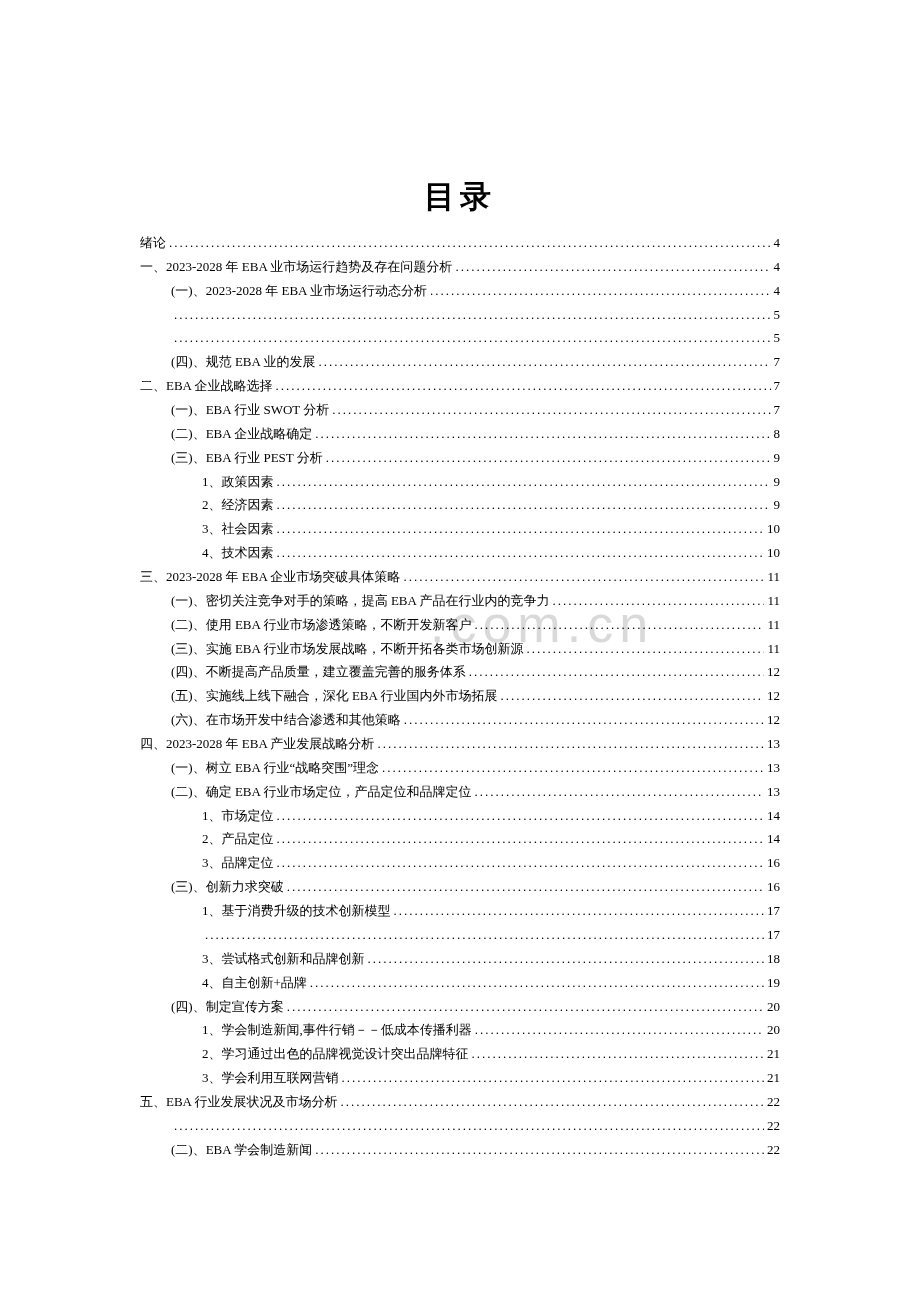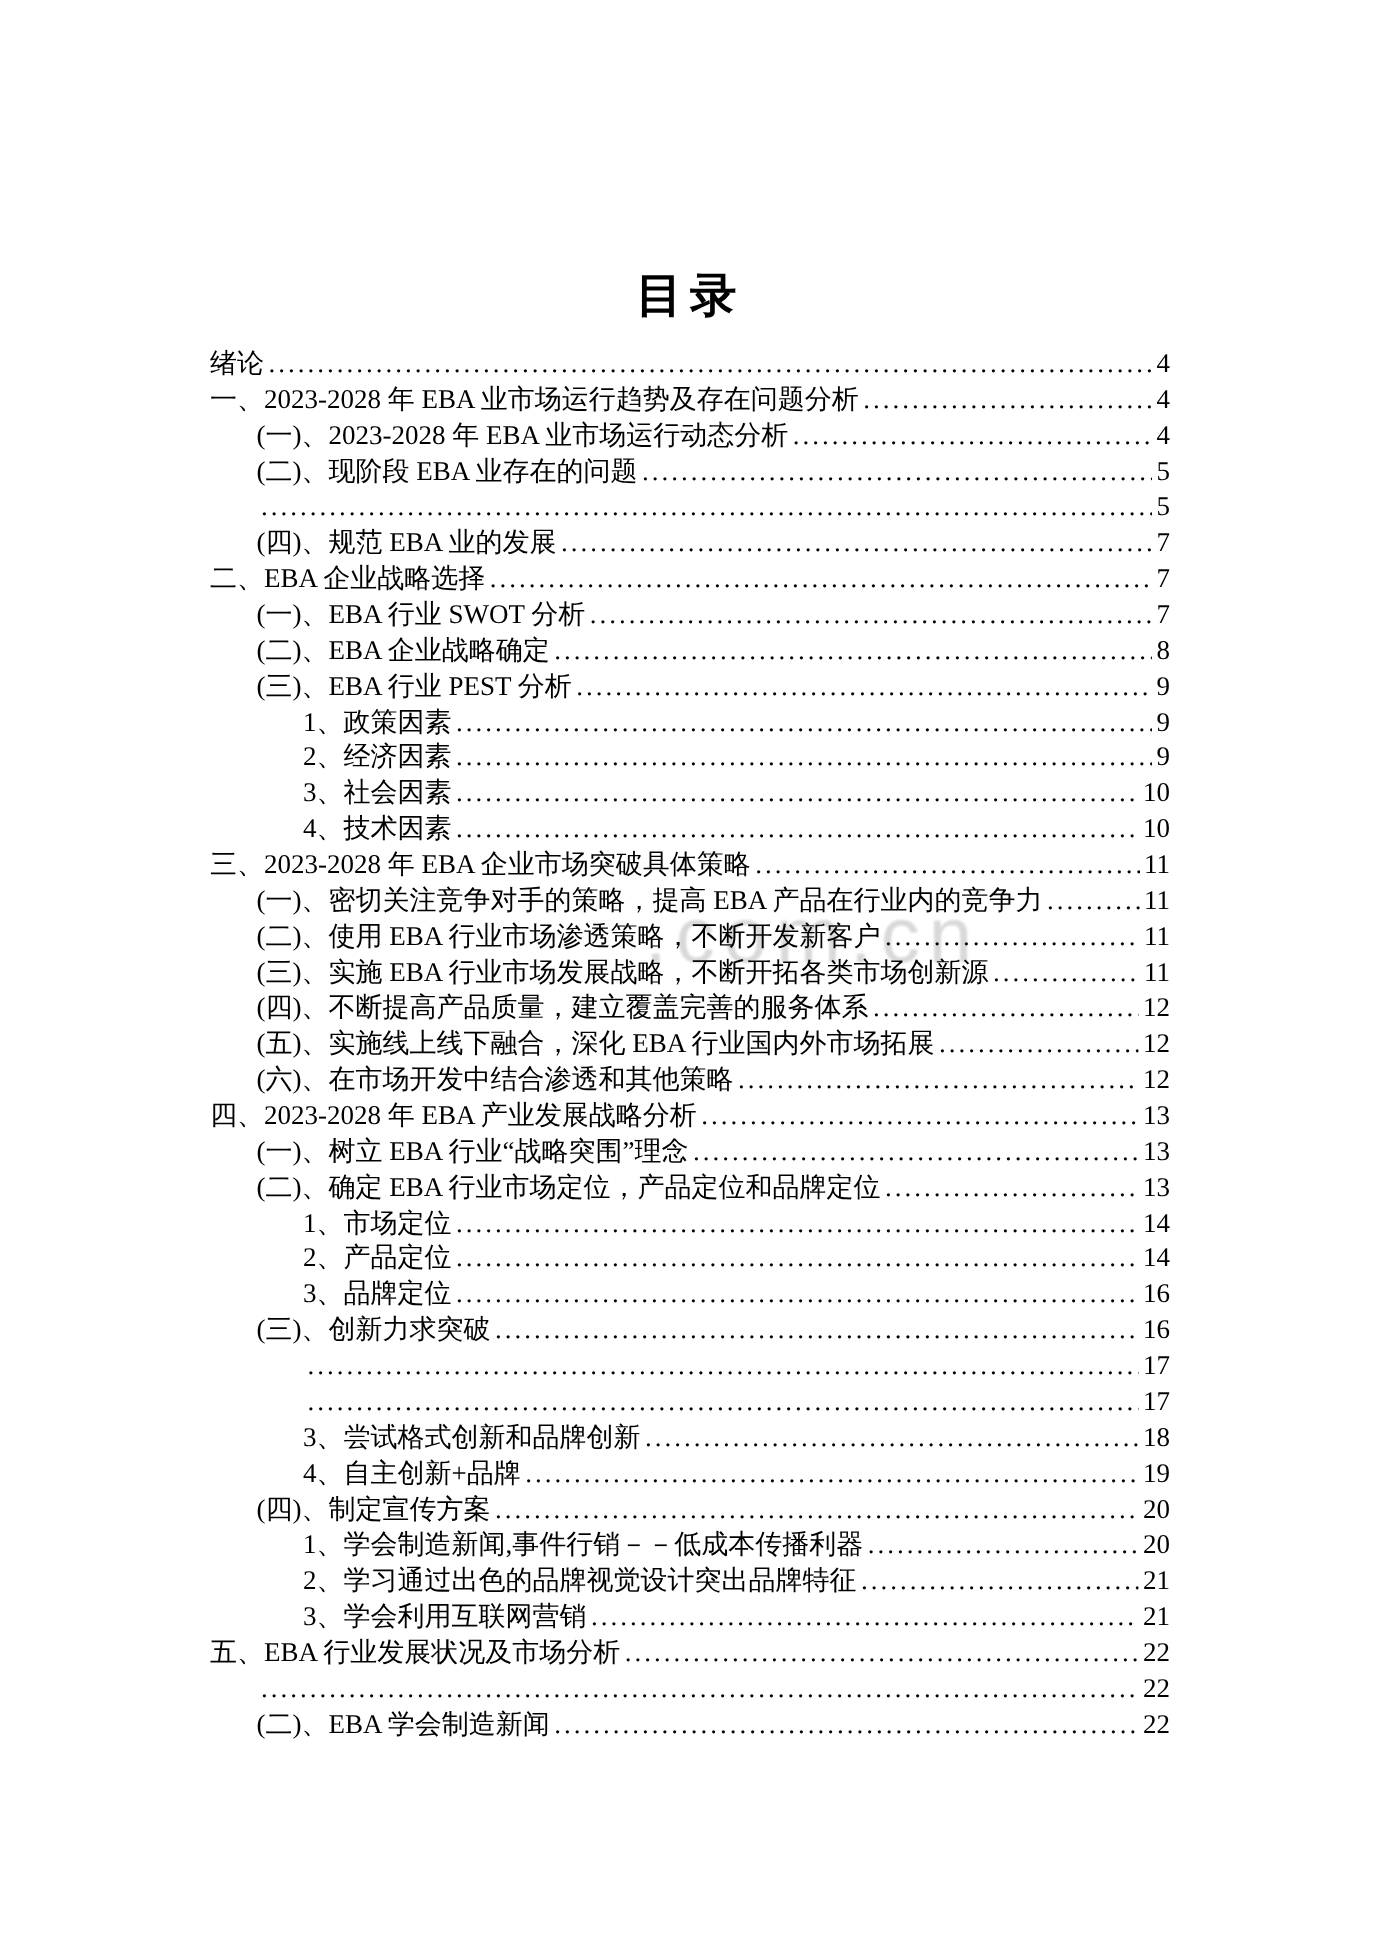--- a/index.html
+++ b/index.html
@@ -29,21 +29,21 @@
   .toc {
     position: absolute;
     top: 231px;
     left: 140px;
     width: 640px;
   }
   .toc-row {
     display: flex;
     align-items: baseline;
     height: 23.87px;
-    font-size: 18px;
+    font-size: 13px;
     white-space: nowrap;
     line-height: 23.87px;
   }
   .entry-text {
     flex: 0 0 auto;
   }
   .leader {
     flex: 1 1 auto;
     overflow: hidden;
     margin: 0 3px;
@@ -87,21 +87,20 @@
         <span class="entry-text">一、2023-2028 年 EBA 业市场运行趋势及存在问题分析</span>
         <span class="leader">....................................................................................................................................................................................................................................................................</span>
         <span class="page-num">4</span>
       </div>
       <div class="toc-row lv1">
         <span class="entry-text">(一)、2023-2028 年 EBA 业市场运行动态分析</span>
         <span class="leader">....................................................................................................................................................................................................................................................................</span>
         <span class="page-num">4</span>
       </div>
       <div class="toc-row lv1">
-        <span class="entry-text">(二)、现阶段 EBA 业存在的问题</span>
         <span class="leader">....................................................................................................................................................................................................................................................................</span>
         <span class="page-num">5</span>
       </div>
       <div class="toc-row lv1">
         <span class="leader">....................................................................................................................................................................................................................................................................</span>
         <span class="page-num">5</span>
       </div>
       <div class="toc-row lv1">
         <span class="entry-text">(四)、规范 EBA 业的发展</span>
         <span class="leader">....................................................................................................................................................................................................................................................................</span>
@@ -211,20 +210,21 @@
         <span class="entry-text">3、品牌定位</span>
         <span class="leader">....................................................................................................................................................................................................................................................................</span>
         <span class="page-num">16</span>
       </div>
       <div class="toc-row lv1">
         <span class="entry-text">(三)、创新力求突破</span>
         <span class="leader">....................................................................................................................................................................................................................................................................</span>
         <span class="page-num">16</span>
       </div>
       <div class="toc-row lv2">
+        <span class="entry-text">1、基于消费升级的技术创新模型</span>
         <span class="leader">....................................................................................................................................................................................................................................................................</span>
         <span class="page-num">17</span>
       </div>
       <div class="toc-row lv2">
         <span class="leader">....................................................................................................................................................................................................................................................................</span>
         <span class="page-num">17</span>
       </div>
       <div class="toc-row lv2">
         <span class="entry-text">3、尝试格式创新和品牌创新</span>
         <span class="leader">....................................................................................................................................................................................................................................................................</span>

